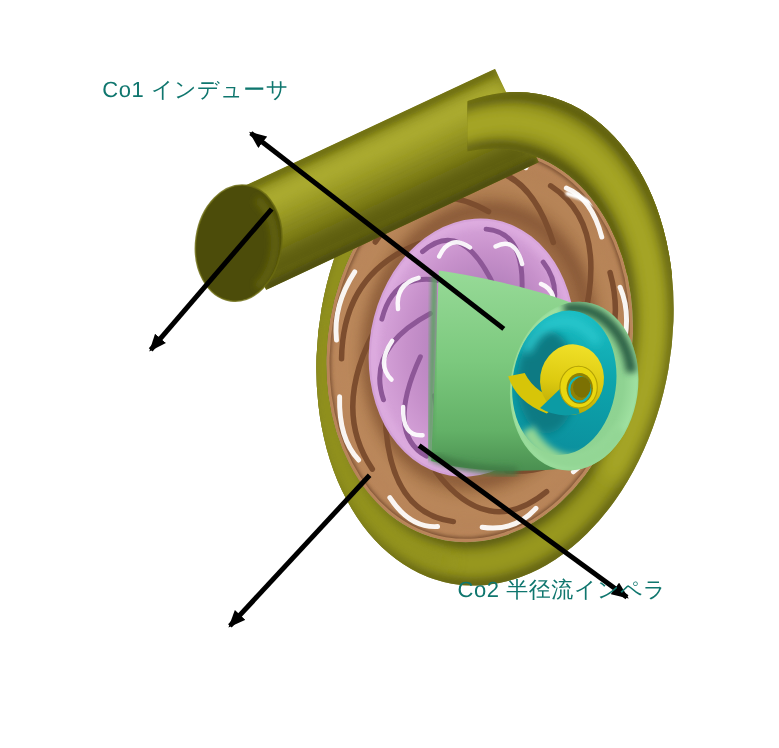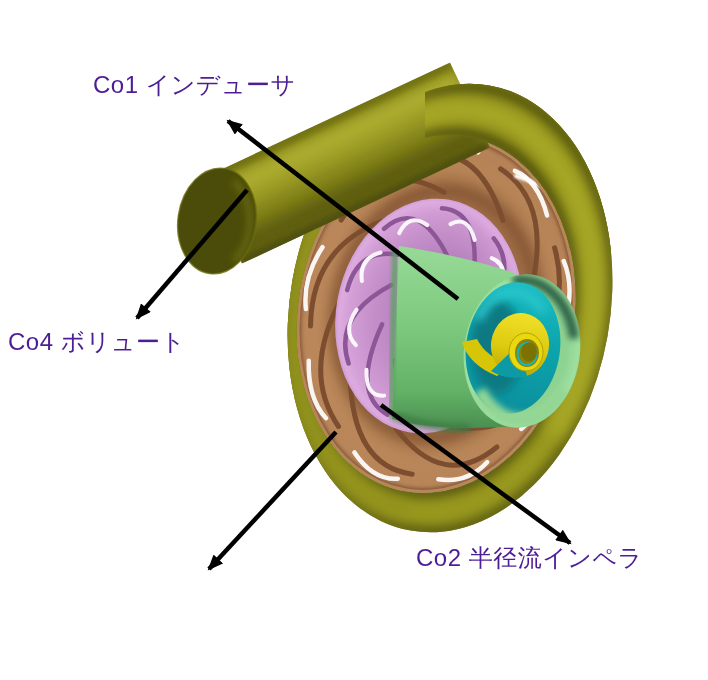--- a/index.html
+++ b/index.html
@@ -1,23 +1,23 @@
 <!DOCTYPE html>
 <html><head>
 <meta charset="utf-8">
 <style>
   html,body{margin:0;padding:0;background:#ffffff;}
   body{width:708px;height:680px;overflow:hidden;font-family:"Liberation Sans",sans-serif;}
   .stage{position:relative;width:708px;height:680px;background:#ffffff;}
   .stage svg{position:absolute;left:0;top:0;}
-  .lbl{position:absolute;font-size:24px;line-height:1.25;color:#4c1d95;white-space:nowrap;letter-spacing:.5px;}
+  .lbl{position:absolute;font-size:20px;line-height:1.25;color:#0f766e;white-space:nowrap;letter-spacing:.5px;}
   #label-co1{left:93px;top:70px;}
   #label-co4{left:8px;top:327px;}
   #label-co3{left:8px;top:576px;}
-  #label-co2{left:416px;top:543px;}
+  #label-co2{left:416px;top:525px;}
 </style>
 </head>
 <body>
 
 <div class="stage">
 <svg width="708" height="680" viewBox="0 0 708 680" xmlns="http://www.w3.org/2000/svg">
   <defs>
     <filter id="f1" x="-40%" y="-40%" width="180%" height="180%">
           <feGaussianBlur stdDeviation="1"></feGaussianBlur>
         </filter>
@@ -229,15 +229,14 @@
 
   <g stroke="#000" stroke-width="4.5" fill="none">
     <path d="M458 299 L228 121" marker-end="url(#ah)"></path>
     <path d="M247 190 L137 318" marker-end="url(#ah)"></path>
     <path d="M336 432 L209 569" marker-end="url(#ah)"></path>
     <path d="M381 405 L570 543" marker-end="url(#ah)"></path>
   </g>
 </svg>
 
 <div class="lbl" id="label-co1">Co1 インデューサ</div>
-<div class="lbl" id="label-co4">Co4 ボリュート</div>
 <div class="lbl" id="label-co2">Co2 半径流インペラ</div>
 </div>
 
 </body></html>

